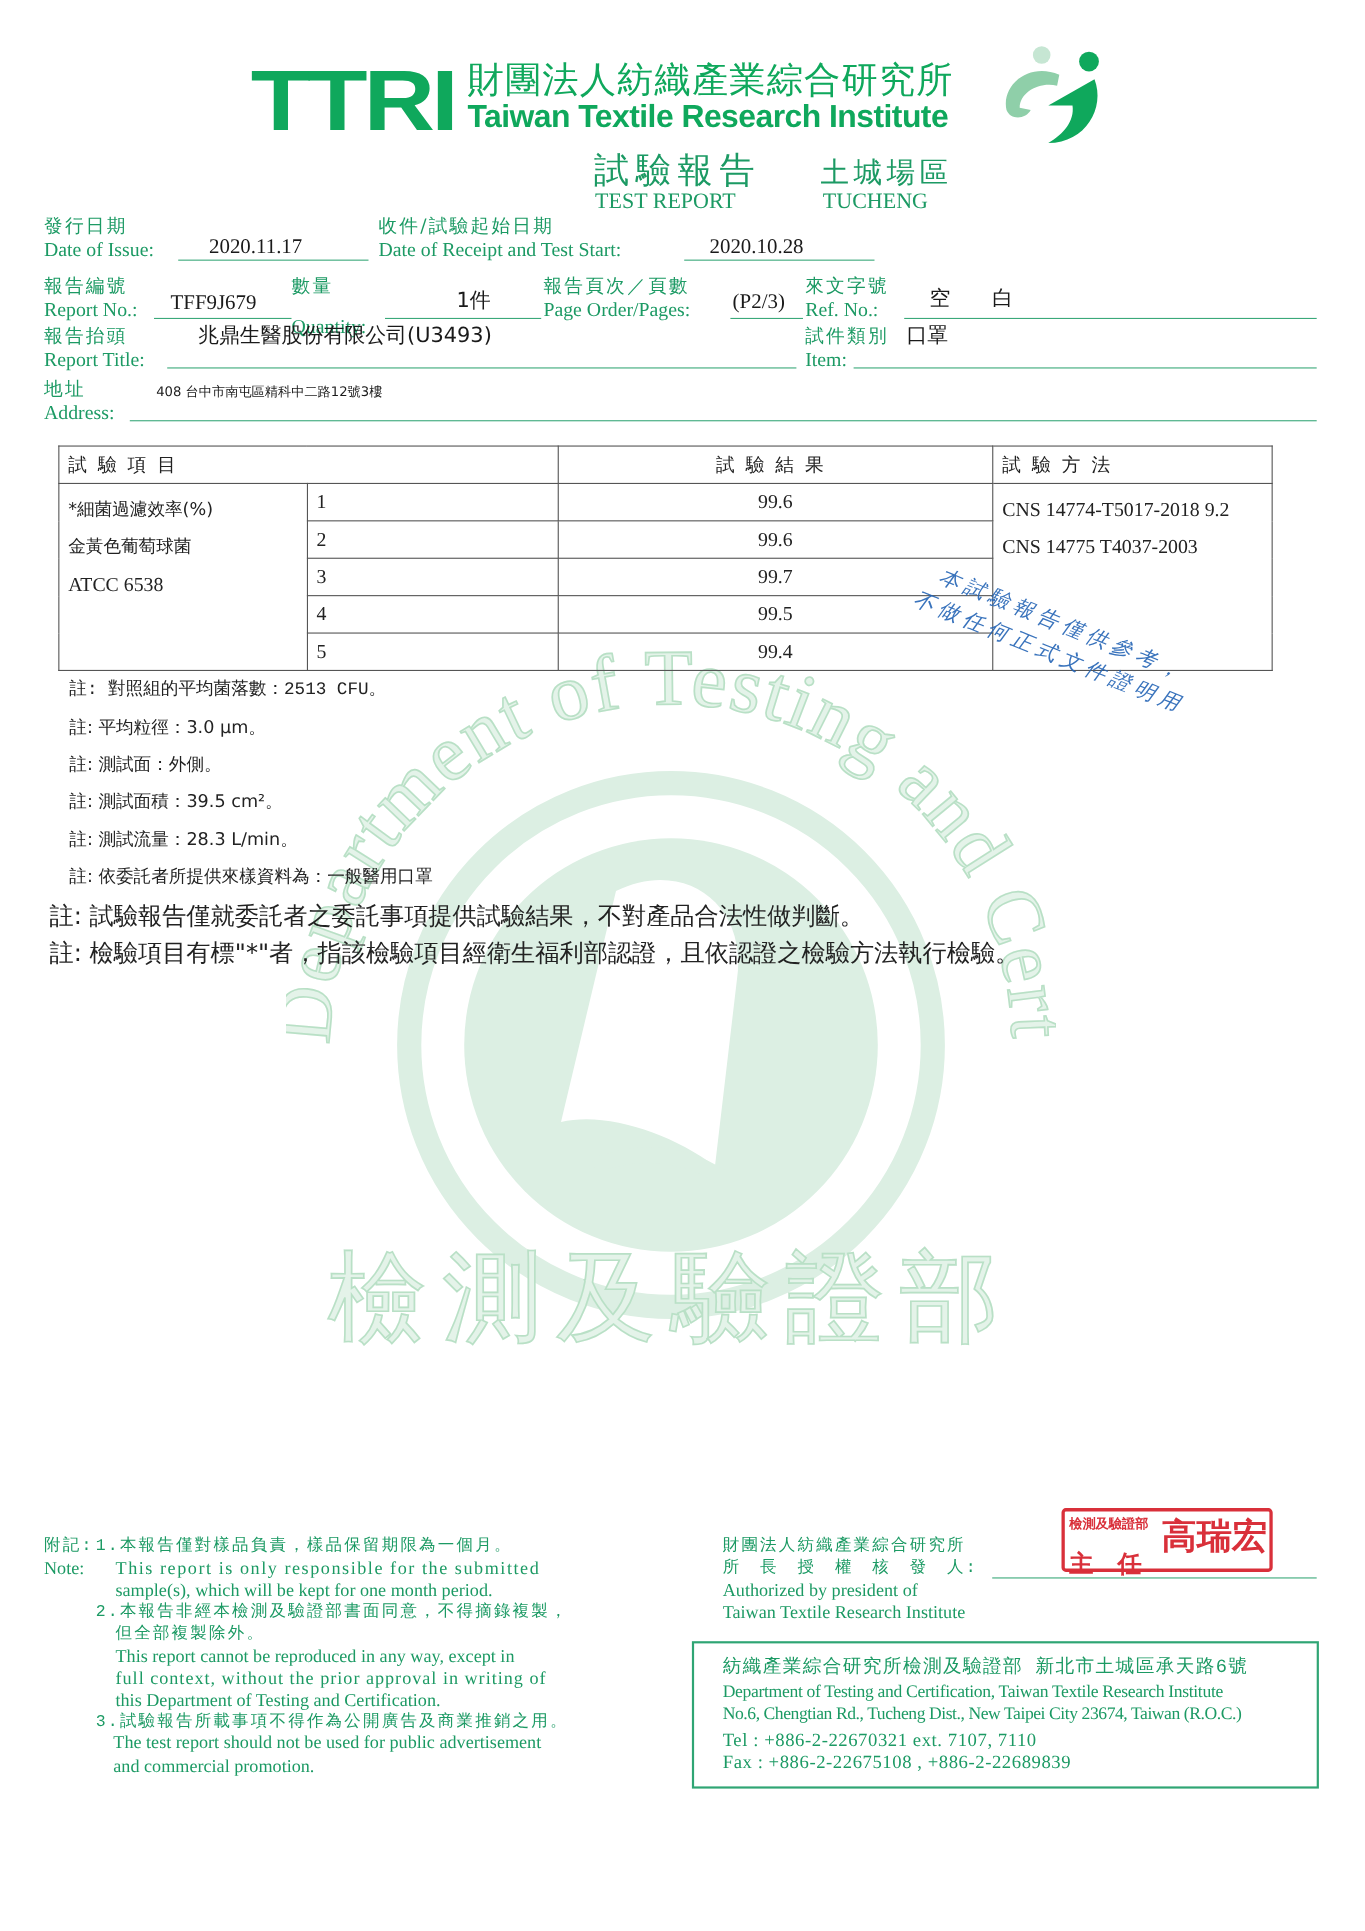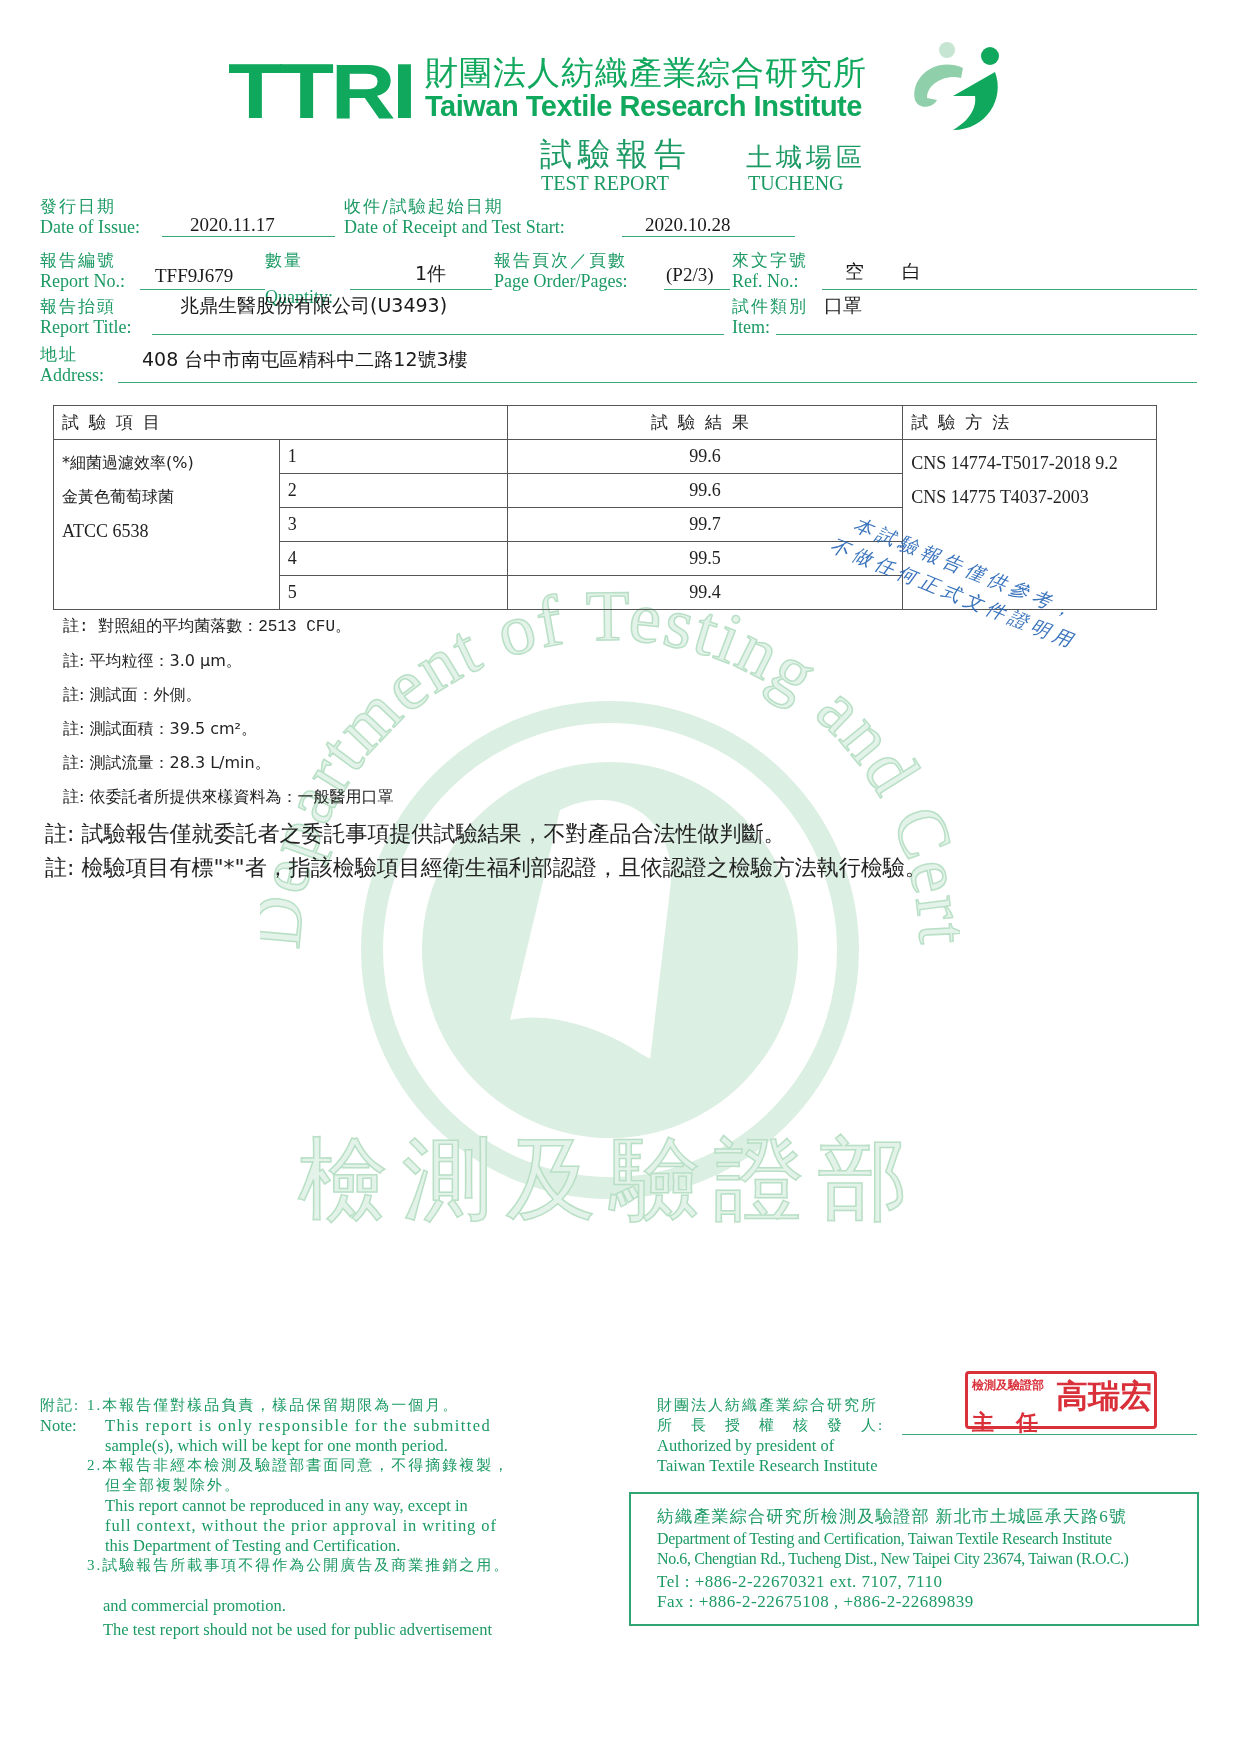--- a/index.html
+++ b/index.html
@@ -36,21 +36,21 @@
   table.results td.method { vertical-align:top; padding-top:6px; line-height:34px; font-family:"Liberation Serif", serif; font-size:18px; }
   .num { font-family:"Liberation Serif", serif; font-size:18px; }
 
   .note { left:63px; font-size:16px; color:#222; font-family:"DejaVu Sans", sans-serif; line-height:1; }
   .bignote { left:45px; font-size:22px; color:#222; font-family:"DejaVu Sans", sans-serif; line-height:1; }
 
   .stamp-blue { left:860px; top:510px; color:#2464b5; font-size:19px; line-height:28px; transform:rotate(22deg);
                 transform-origin:left top; font-family:"DejaVu Sans", sans-serif; letter-spacing:5px; font-style:italic; opacity:0.9; }
 
   
-  .fn { font-size:15px; color:#1c9a64; font-family:Liberation Serif, serif; letter-spacing:2px; line-height:1; }
+  .fn { font-size:15px; color:#1c9a64; font-family:Liberation Mono, monospace; letter-spacing:2px; line-height:1; }
   .fe { font-size:16.5px; color:#1c9a64; font-family:"Liberation Serif", serif; line-height:1; }
 
   .addrbox { left:629px; top:1492px; width:566px; height:130px; border:2.5px solid #2fa574; }
   .redstamp { left:965px; top:1371px; width:186px; height:52px; border:3px solid #d9303a; border-radius:4px; color:#d9303a; }
   .watermark { left:260px; top:590px; width:700px; height:660px; opacity:1; pointer-events:none; }
 </style>
 </head>
 <body>
 
 <svg class="abs watermark" viewBox="0 0 700 660">
@@ -118,21 +118,21 @@
 <div class="abs valzh" style="left:180px;top:296px;">兆鼎生醫股份有限公司(U3493)</div>
 
 <div class="abs lbl-zh" style="left:732px;top:298px;">試件類別</div>
 <div class="abs lbl-en" style="left:732px;top:318px;">Item:</div>
 <div class="abs uline" style="left:776px;top:334px;width:421px;"></div>
 <div class="abs valzh" style="left:824px;top:296px;">口罩</div>
 
 <div class="abs lbl-zh" style="left:40px;top:346px;">地址</div>
 <div class="abs lbl-en" style="left:40px;top:366px;">Address:</div>
 <div class="abs uline" style="left:118px;top:382px;width:1079px;"></div>
-<div class="abs valzh" style="left:142px;top:350px;font-size:19px;">408  台中市南屯區精科中二路12號3樓</div>
+<div class="abs valzh" style="left:142px;top:350px;font-size:12px;">408  台中市南屯區精科中二路12號3樓</div>
 
 <table class="results">
   <colgroup>
     <col style="width:226px">
       <col style="width:228px">
       <col style="width:396px">
       <col style="width:254px">
   </colgroup>
   <tbody>
       <tr>
@@ -194,21 +194,21 @@
 <div class="abs fe" style="left:105px;top:1418px;letter-spacing:1.4px;">This report is only responsible for the submitted</div>
 <div class="abs fe" style="left:105px;top:1438px;">sample(s), which will be kept for one month period.</div>
 
 <div class="abs fn" style="left:87px;top:1458px;"><span>2.</span><span>本報告非經本檢測及驗證部書面同意，不得摘錄複製，</span></div>
 <div class="abs fn" style="left:105px;top:1478px;">但全部複製除外。</div>
 <div class="abs fe" style="left:105px;top:1498px;">This report cannot be reproduced in any way, except in</div>
 <div class="abs fe" style="left:105px;top:1518px;letter-spacing:0.9px;">full context, without the prior approval in writing of</div>
 <div class="abs fe" style="left:105px;top:1538px;">this Department of Testing and Certification.</div>
 
 <div class="abs fn" style="left:87px;top:1558px;"><span>3.</span><span>試驗報告所載事項不得作為公開廣告及商業推銷之用。</span></div>
-<div class="abs fe" style="left:103px;top:1622px;">The test report should not be used for public advertisement</div>
+<div class="abs fe" style="left:103px;top:1576px;">The test report should not be used for public advertisement</div>
 <div class="abs fe" style="left:103px;top:1598px;">and commercial promotion.</div>
 
 <div class="abs fn" style="left:657px;top:1398px;">財團法人紡織產業綜合研究所</div>
 <div class="abs fn" style="left:657px;top:1418px;">所　長　授　權　核　發　人:</div>
 <div class="abs uline" style="left:902px;top:1434px;width:295px;"></div>
 <div class="abs fe" style="left:657px;top:1438px;">Authorized  by  president  of</div>
 <div class="abs fe" style="left:657px;top:1458px;">Taiwan Textile Research Institute</div>
 
 <div class="abs redstamp">
   <div class="abs" style="left:4px;top:3px;font-size:12px;font-family:'DejaVu Sans',sans-serif;font-weight:bold;">檢測及驗證部</div>

